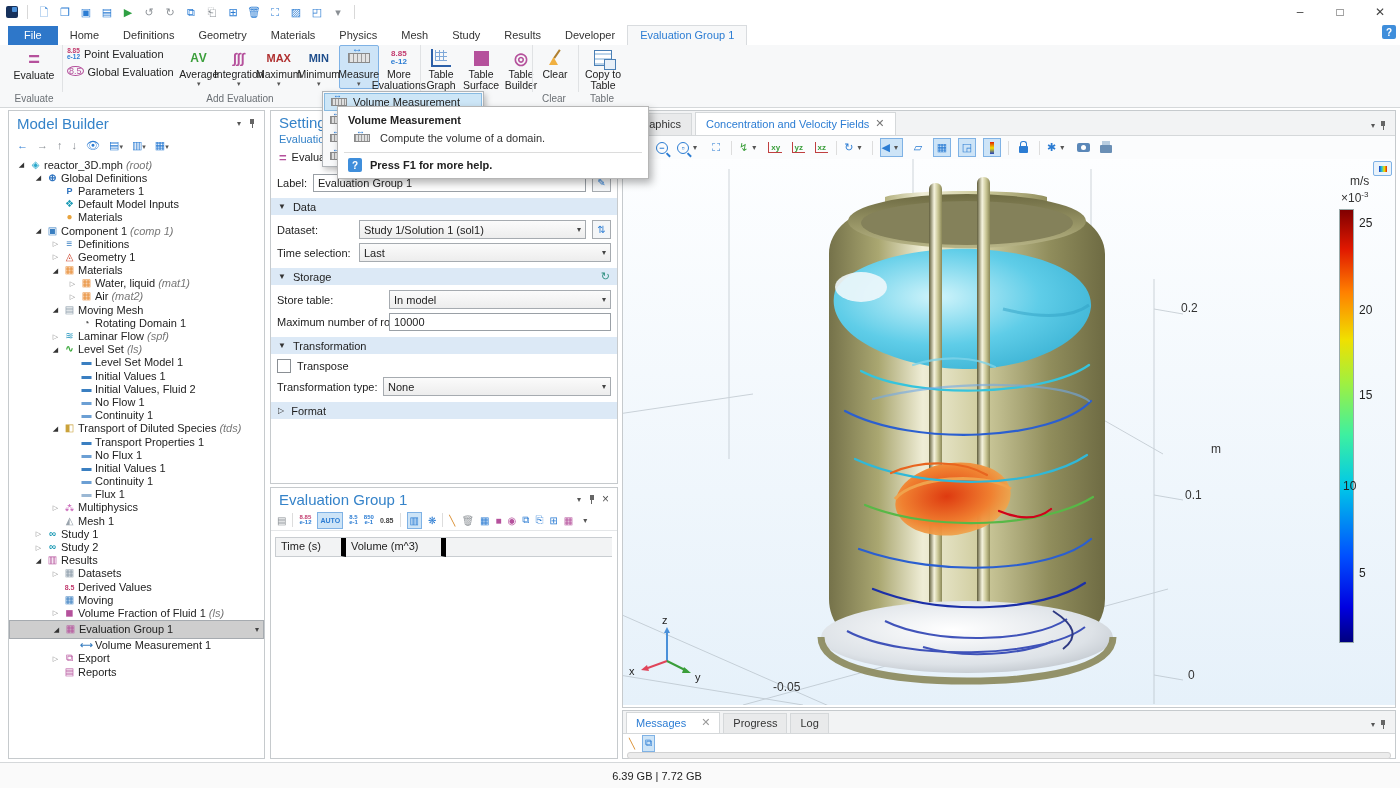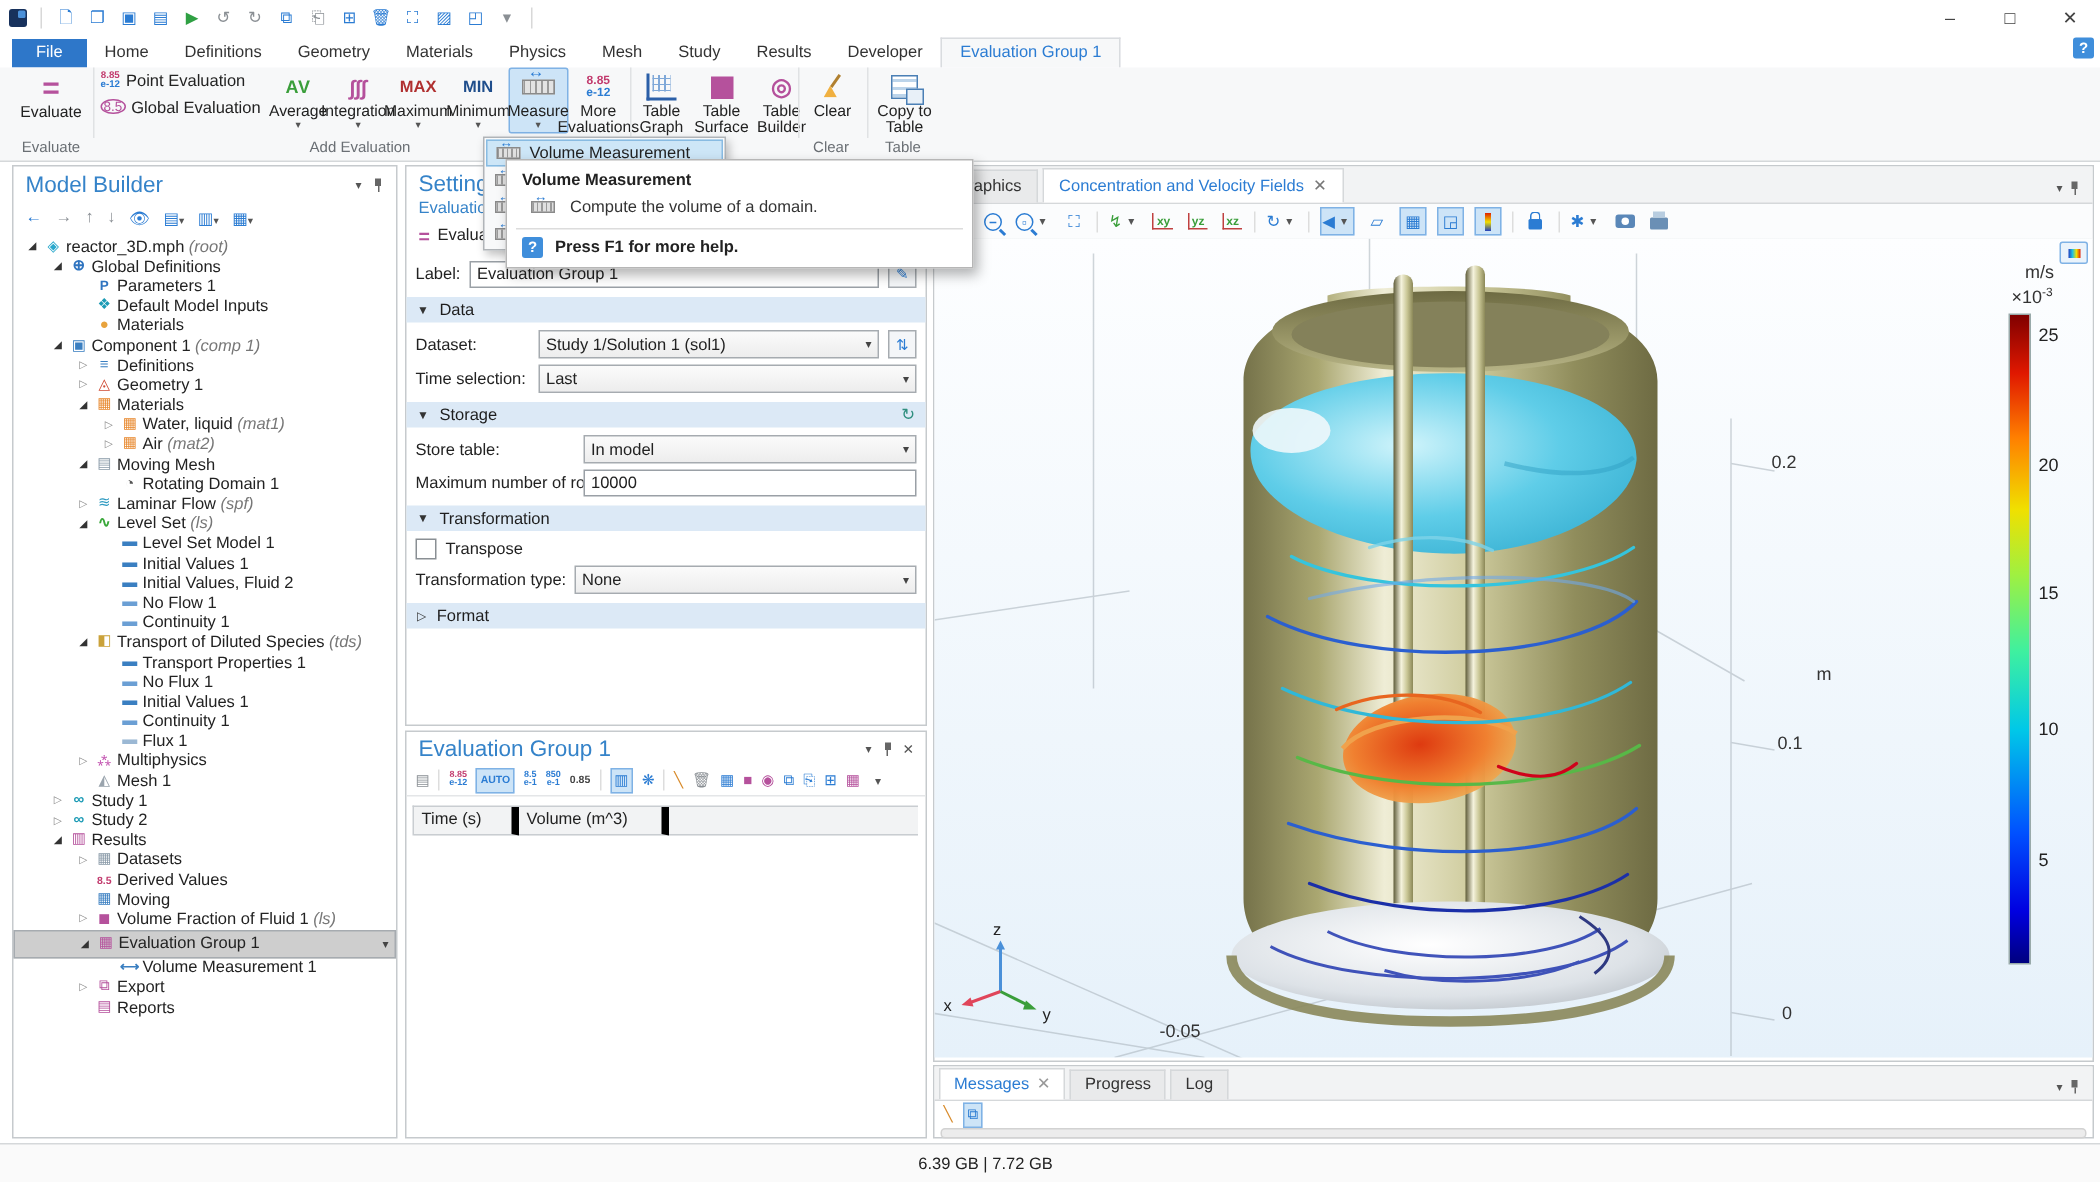--- a/index.html
+++ b/index.html
@@ -181,21 +181,21 @@
   .axlab{position:absolute;color:#333;font-size:12px}
   .legend-bar{position:absolute;width:13px;border:1px solid #9aa;background:
      linear-gradient(to top,#00007f 0%,#0000e0 8%,#0050ff 20%,#00c8e8 36%,#3ef0a0 48%,#a0f040 60%,#f0e000 70%,#ff8000 81%,#e01800 91%,#800000 100%)}
   .ltick{position:absolute;font-size:12px;color:#222}
   .legbtn{position:absolute;width:17px;height:13px;border:1px solid #7fb2e5;border-radius:2px;background:#eaf3fb;display:flex;align-items:center;justify-content:center}
   .legbtn::after{content:"";width:8px;height:6px;background:linear-gradient(90deg,#2040c0,#20c0e0,#f0e000,#e02000)}
   .triadlab{position:absolute;font-size:11px;color:#222}
 
   
   .msgtabs{display:flex;align-items:flex-end;height:22px;background:#f2f3f4;border-bottom:1px solid #d5d8da}
-  .msgtab{padding:3px 9px 4px;background:#e9eaeb;border:1px solid #d5d8da;border-bottom:none;margin-left:3px;color:#333;display:flex;gap:5px;align-items:center}
+  .msgtab{padding:3px 9px 4px;background:#e9eaeb;border:1px solid #d5d8da;border-bottom:none;margin-left:3px;color:#333;display:flex;gap:15px;align-items:center}
   .msgtab.active{background:#fff;color:#2b7cd3}
   .msgbar{display:flex;align-items:center;gap:7px;height:18px;padding:0 6px}
   .pstrip{margin:0 4px;height:5px;background:#ececec;border:1px solid #d2d2d2;border-radius:3px}
 
   .statusbar{position:absolute;left:0;top:762px;width:1400px;height:26px;background:#fafafa;border-top:1px solid #d5d8da;
              display:flex;align-items:center;justify-content:center}
   .statusbar span{transform:translateX(-43px)}
 </style>
 </head>
 <body>
@@ -887,21 +887,21 @@
     <span class="triadlab" style="left:6px;top:506px">x</span>
     <span class="triadlab" style="left:72px;top:512px">y</span>
 
     
     <span class="axlab" style="left:727px;top:15px">m/s</span>
     <span class="axlab" style="left:718px;top:31px"><span>×10</span><sup style="font-size:8px">-3</sup></span>
     <div class="legend-bar" style="left:716px;top:50px;height:432px"></div>
     <span class="ltick" style="left:736px;top:57px">25</span>
     <span class="ltick" style="left:736px;top:144px">20</span>
     <span class="ltick" style="left:736px;top:229px">15</span>
-    <span class="ltick" style="left:736px;top:320px">10</span>
+    <span class="ltick" style="left:720px;top:320px">10</span>
     <span class="ltick" style="left:736px;top:407px">5</span>
     <div class="legbtn" style="left:750px;top:2px"></div>
   </div>
 </div>
 
 <div class="panel" style="left:622px;top:710px;width:772px;height:47px">
   <div class="msgtabs">
     <div class="msgtab active">
       <span>Messages</span>
       <span style="color:#999">✕</span>

